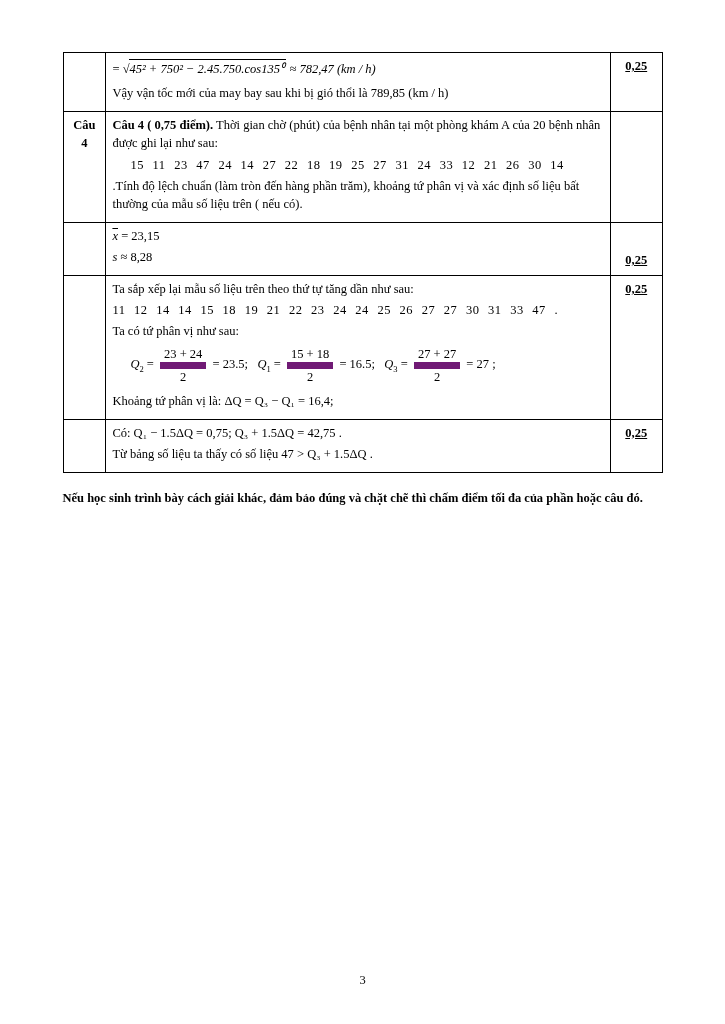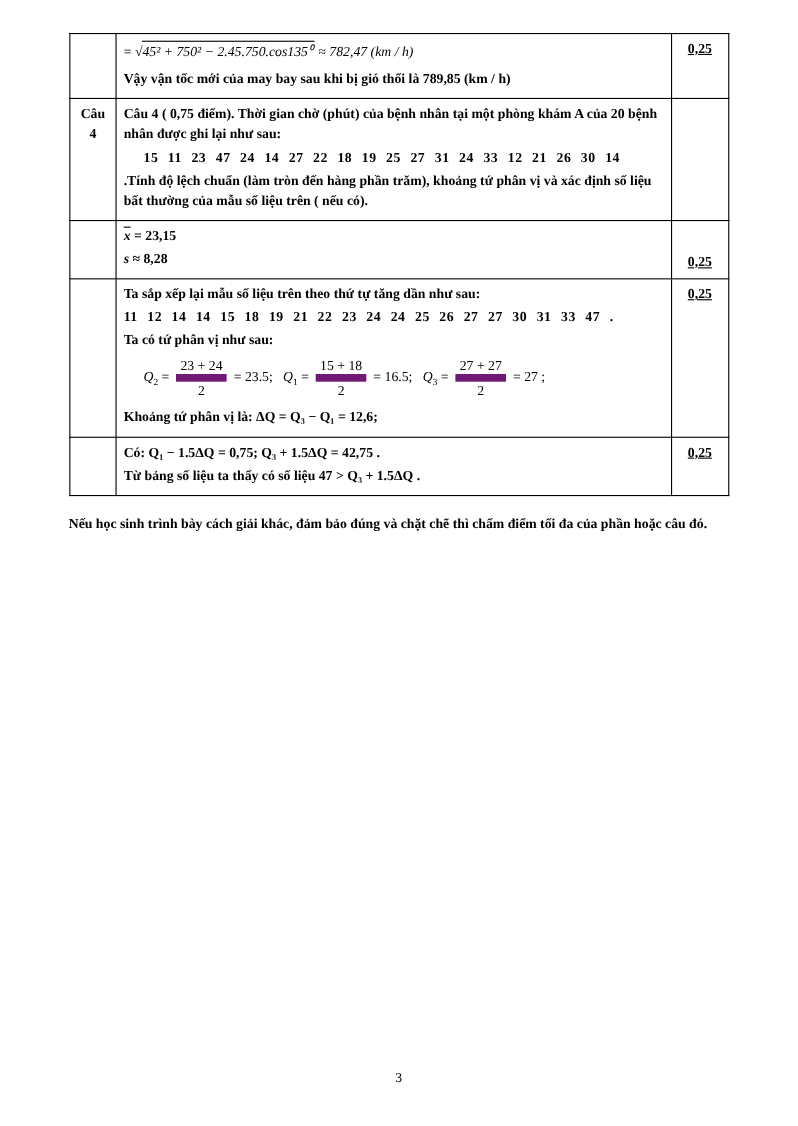--- a/index.html
+++ b/index.html
@@ -12,21 +12,21 @@
     height: 1024px;
     font-family: "Liberation Serif", serif;
     color: #000000;
     position: relative;
   }
   .page {
     width: 725px;
     height: 1024px;
     position: relative;
     box-sizing: border-box;
-    padding: 30px 40px 0 40px;
+    padding: 52px 40px 0 40px;
   }
   table.answer-table {
     border-collapse: collapse;
     width: 600px;
     margin: 0 auto;
     table-layout: fixed;
   }
   table.answer-table td {
     border: 1px solid #000000;
     vertical-align: top;
@@ -92,21 +92,20 @@
   }
   .overline {
     text-decoration: overline;
   }
   .data-row {
     letter-spacing: 0.5px;
     word-spacing: 5px;
   }
   .para {
     margin: 0 0 3px 0;
-    font-weight: bold;
   }
   .note {
     width: 600px;
     margin: 16px auto 0 auto;
     font-size: 12.5px;
     line-height: 1.5;
     text-align: left;
     font-weight: bold;
   }
   .page-number {
@@ -199,21 +198,21 @@
             <span class="upr">= 16.5;</span>
             &nbsp;
             <span>Q</span><sub>3</sub>
             <span class="upr">=</span>
             <span class="frac upr">
               <span class="num">27 + 27</span>
               <span class="den">2</span>
             </span>
             <span class="upr">= 27 ;</span>
           </div>
-          <div class="para">Khoảng tứ phân vị là:  ΔQ = Q₃ − Q₁ = 12,6;</div>
+          <div class="para">Khoảng tứ phân vị là:  ΔQ = Q₃ − Q₁ = 16,4;</div>
         </td>
         <td class="col-score">0,25</td>
       </tr>
 
       <tr>
         <td class="col-label"></td>
         <td class="col-body">
           <div class="para">Có: Q₁ − 1.5ΔQ = 0,75; Q₃ + 1.5ΔQ = 42,75 .</div>
           <div class="para">Từ bảng số liệu ta thấy có số liệu 47 &gt; Q₃ + 1.5ΔQ .</div>
         </td>

